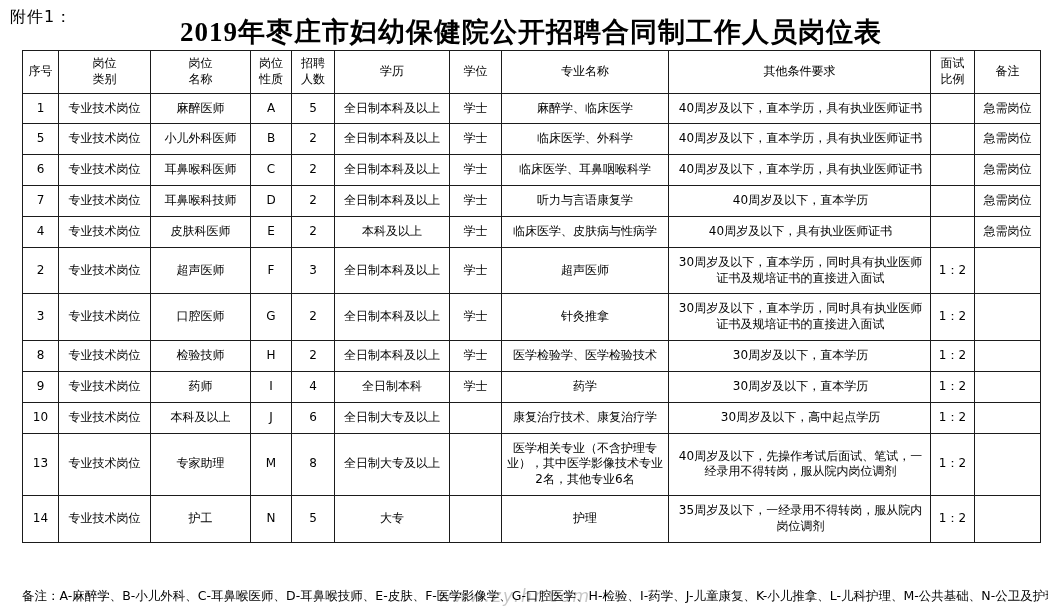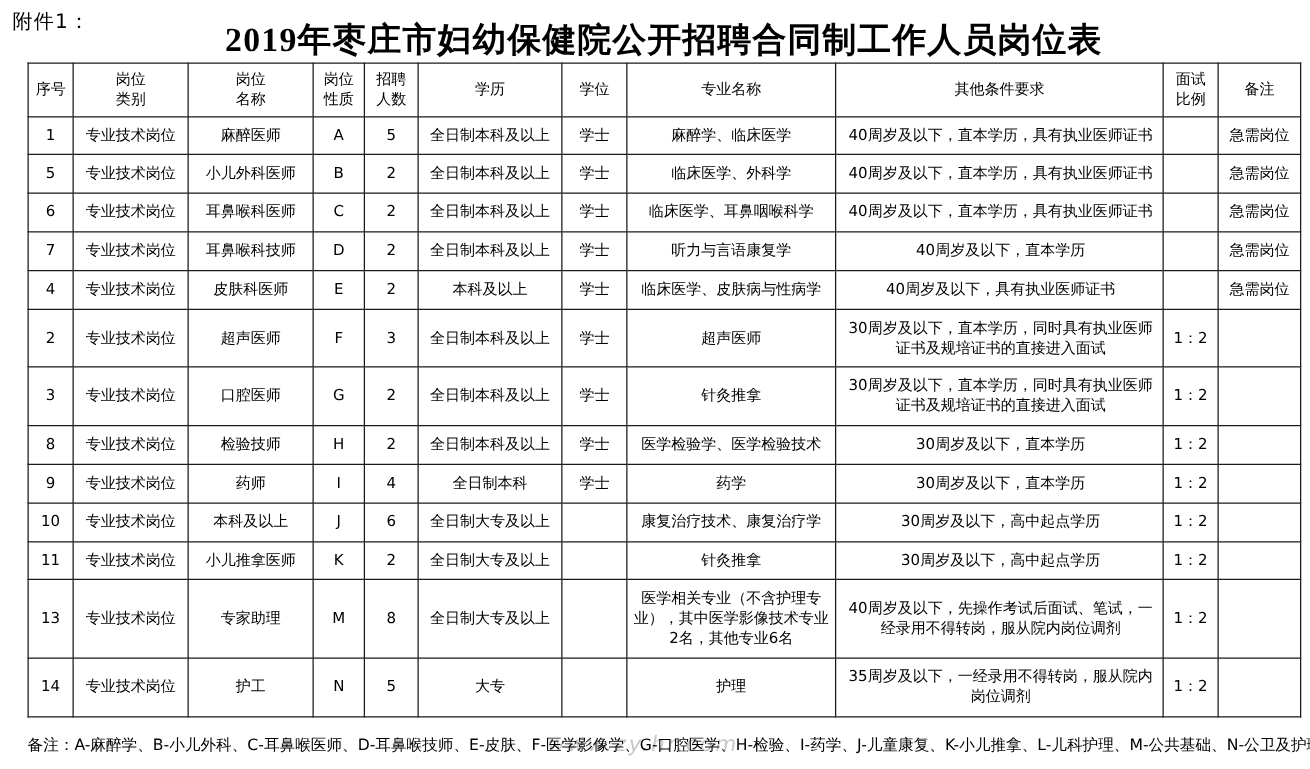--- a/index.html
+++ b/index.html
@@ -213,33 +213,20 @@
         <td>J</td>
         <td>6</td>
         <td>全日制大专及以上</td>
         <td></td>
         <td>康复治疗技术、康复治疗学</td>
         <td class="left">30周岁及以下，高中起点学历</td>
         <td>1：2</td>
         <td></td>
       </tr>
       <tr>
-        <td>11</td>
-        <td>专业技术岗位</td>
-        <td>小儿推拿医师</td>
-        <td>K</td>
-        <td>2</td>
-        <td>全日制大专及以上</td>
-        <td></td>
-        <td>针灸推拿</td>
-        <td class="left">30周岁及以下，高中起点学历</td>
-        <td>1：2</td>
-        <td></td>
-      </tr>
-      <tr>
         <td>13</td>
         <td>专业技术岗位</td>
         <td>专家助理</td>
         <td>M</td>
         <td>8</td>
         <td>全日制大专及以上</td>
         <td></td>
         <td>医学相关专业（不含护理专业），其中医学影像技术专业2名，其他专业6名</td>
         <td class="left">40周岁及以下，先操作考试后面试、笔试，一经录用不得转岗，服从院内岗位调剂</td>
         <td>1：2</td>

